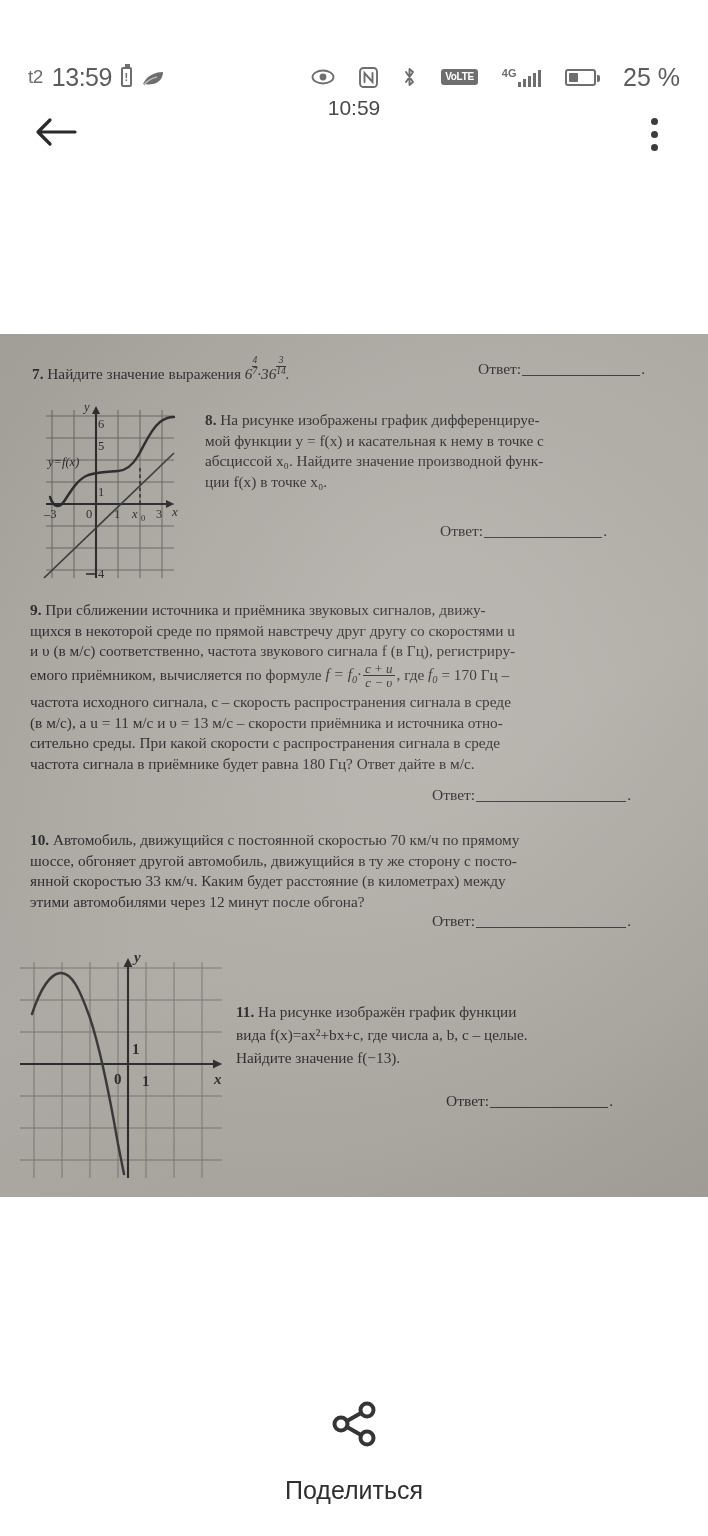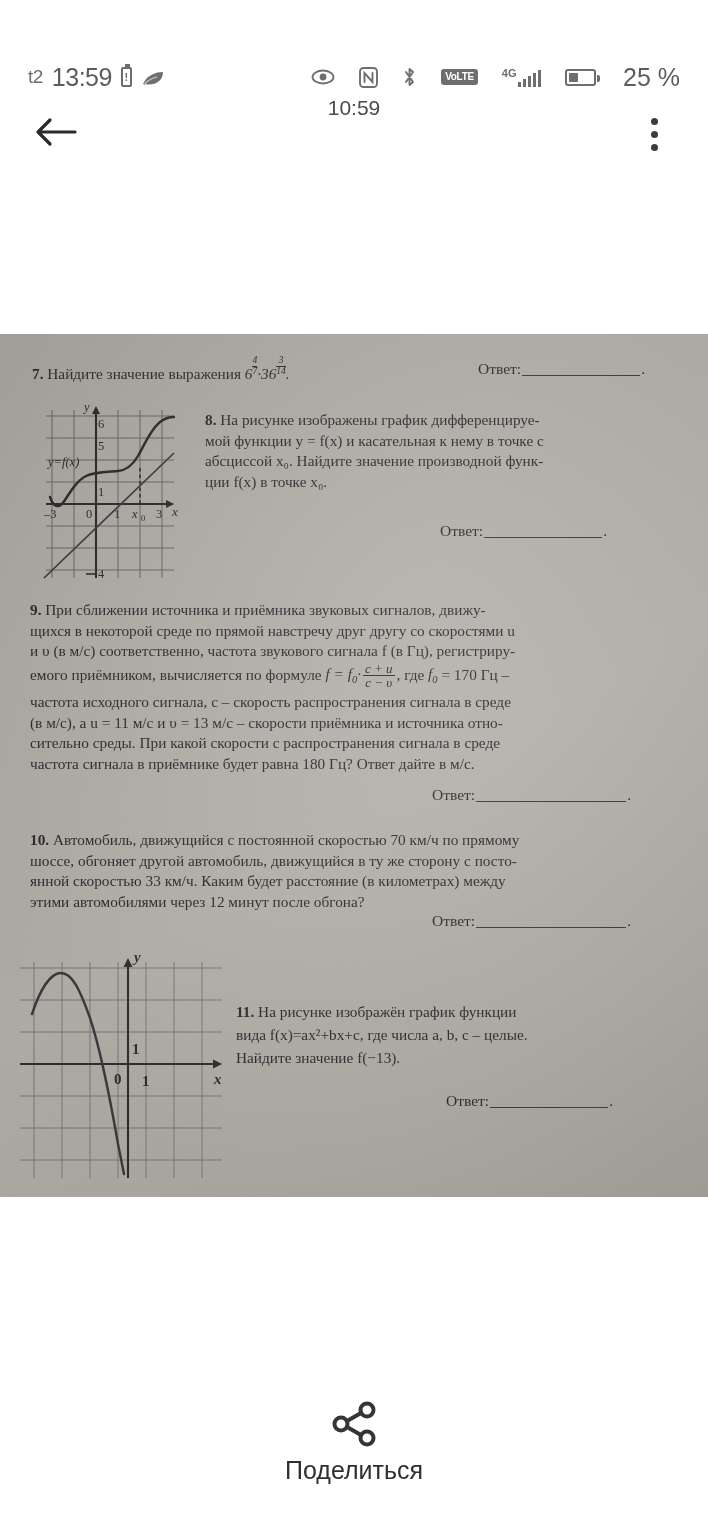--- a/index.html
+++ b/index.html
@@ -107,21 +107,21 @@
   .sub { font-size: 10.5px; vertical-align: sub; }
   .expfrac { display:inline-block; vertical-align: 0.55em; text-align:center; font-size:9.5px; line-height:1.0;}
   .expfrac .n { display:block; border-bottom:1px solid #2d2d30;}
   .expfrac .d { display:block;}
 
   
   .share {
     position: absolute; left: 0; top: 1396px; width: 708px; height: 120px;
     display:flex; flex-direction:column; align-items:center; justify-content:flex-start; cursor:pointer;
   }
-  .share-label { font-size: 25px; color: #2f2f2f; font-family:"Liberation Sans", sans-serif;}
+  .share-label { margin-top: 20px; font-size: 25px; color: #2f2f2f; font-family:"Liberation Sans", sans-serif;}
 </style>
 </head>
 <body>
 
 <div class="statusbar">
   <div class="sb-left">
     <span class="sb-carrier">t2</span>
     <span class="sb-clock">13:59</span>
     <span class="ico">
       <span class="smallbatt">!</span>

